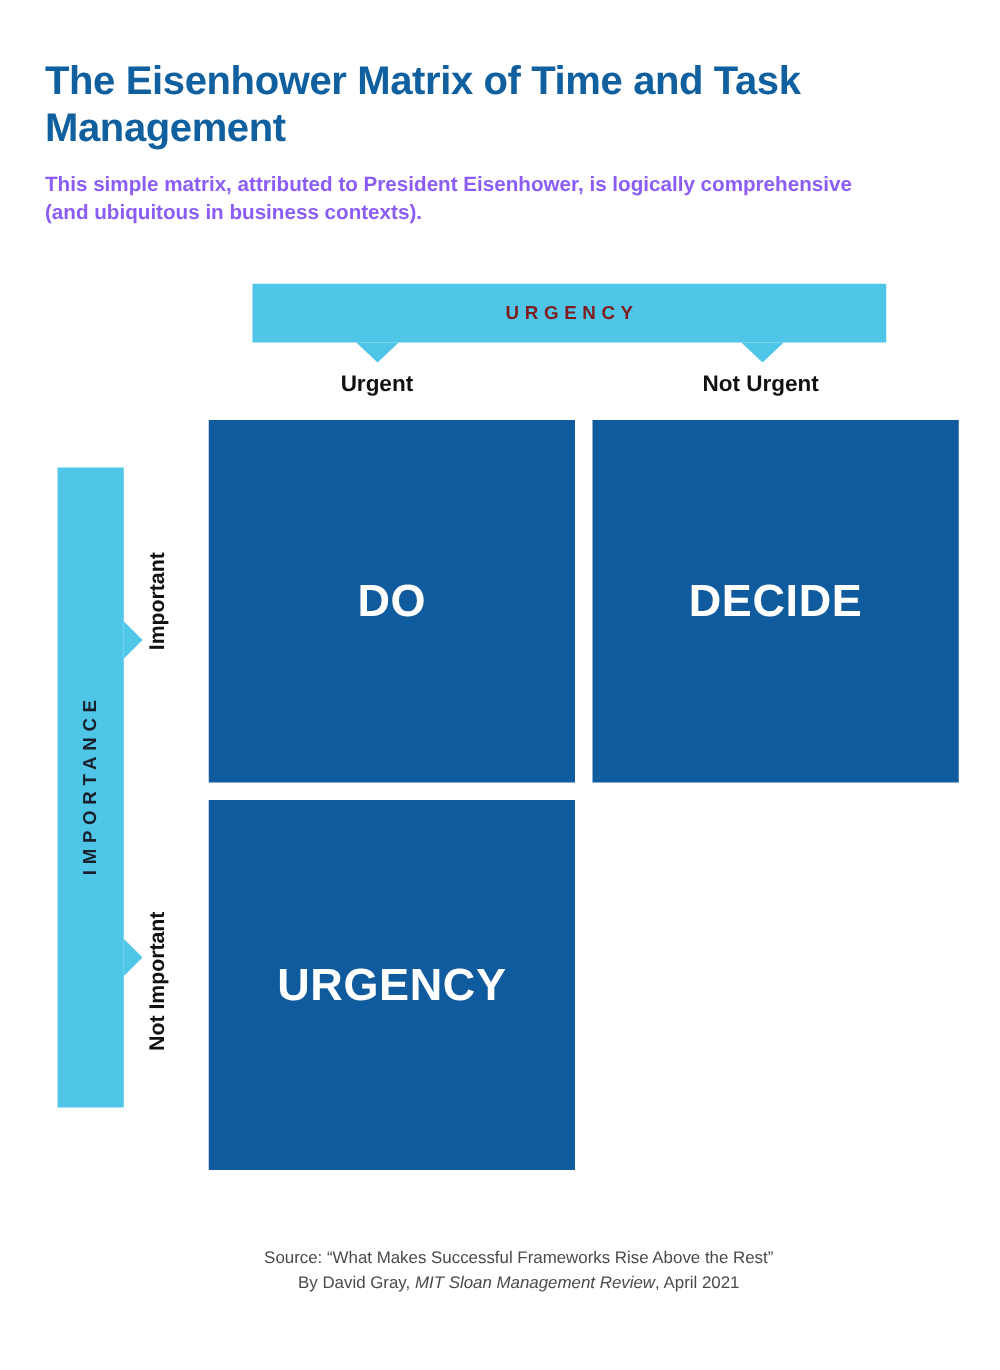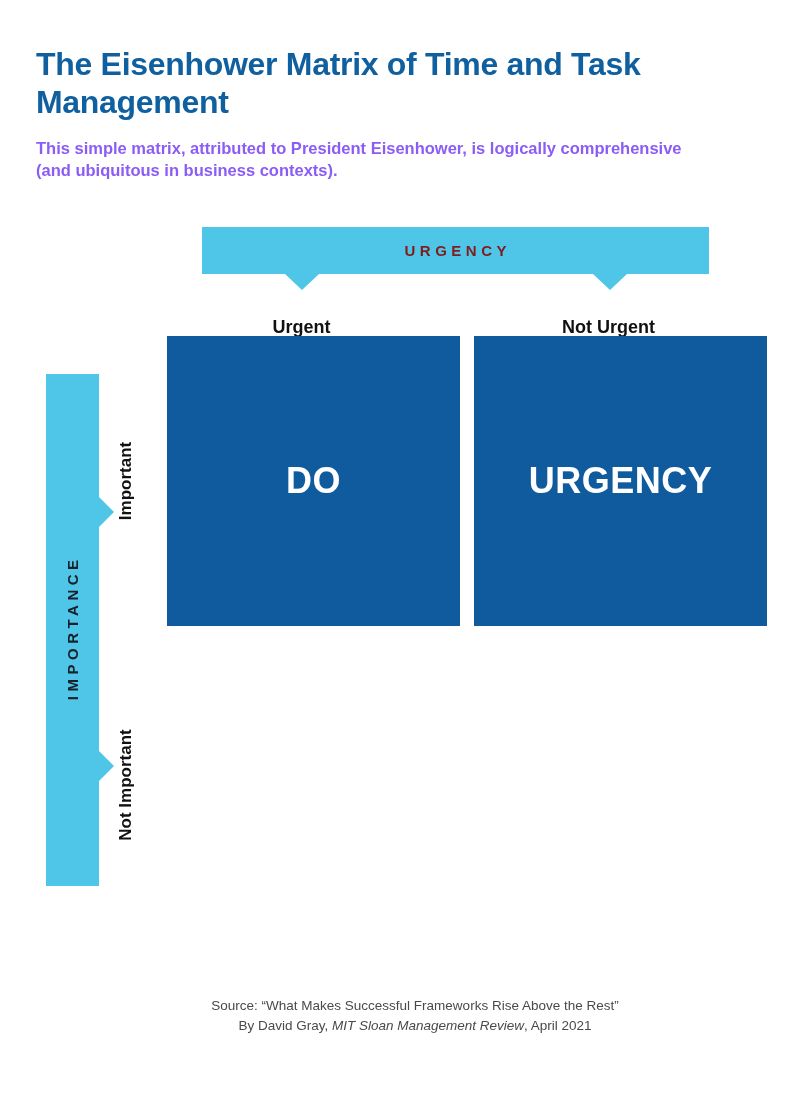--- a/index.html
+++ b/index.html
@@ -80,21 +80,20 @@
   #urg-arrow-left  { left: 83px; }
   #urg-arrow-right { left: 391px; }
 
   .col-header {
     position: absolute;
     top: 297px;
     font-size: 18px;
     font-weight: bold;
     color: #111111;
     text-align: center;
-    margin-top: 20px;
   }
   #col-header-urgent     { left: 155px; width: 293px; }
   #col-header-not-urgent { left: 462px; width: 293px; }
 
   
   #importance-axis {
     position: absolute;
     left: 46px;
     top: 374px;
     width: 53px;
@@ -221,20 +220,23 @@
 <div class="imp-arrow" id="imp-arrow-bottom"></div>
 
 <div class="row-header" id="row-header-important">Important</div>
 <div class="row-header" id="row-header-not-important">Not Important</div>
 
 <div id="matrix-grid">
   <div class="quadrant">
     <span class="quadrant-label">DO</span>
   </div>
   <div class="quadrant">
+    <span class="quadrant-label">DECIDE</span>
+  </div>
+  <div class="quadrant">
     <span class="quadrant-label">URGENCY</span>
   </div>
 </div>
 
 <div id="source-note">
   <div>Source: “What Makes Successful Frameworks Rise Above the Rest”</div>
   <div><span>By David Gray, </span><span class="pub">MIT Sloan Management Review</span><span>, April 2021</span></div>
 </div>
 
 </body></html>

